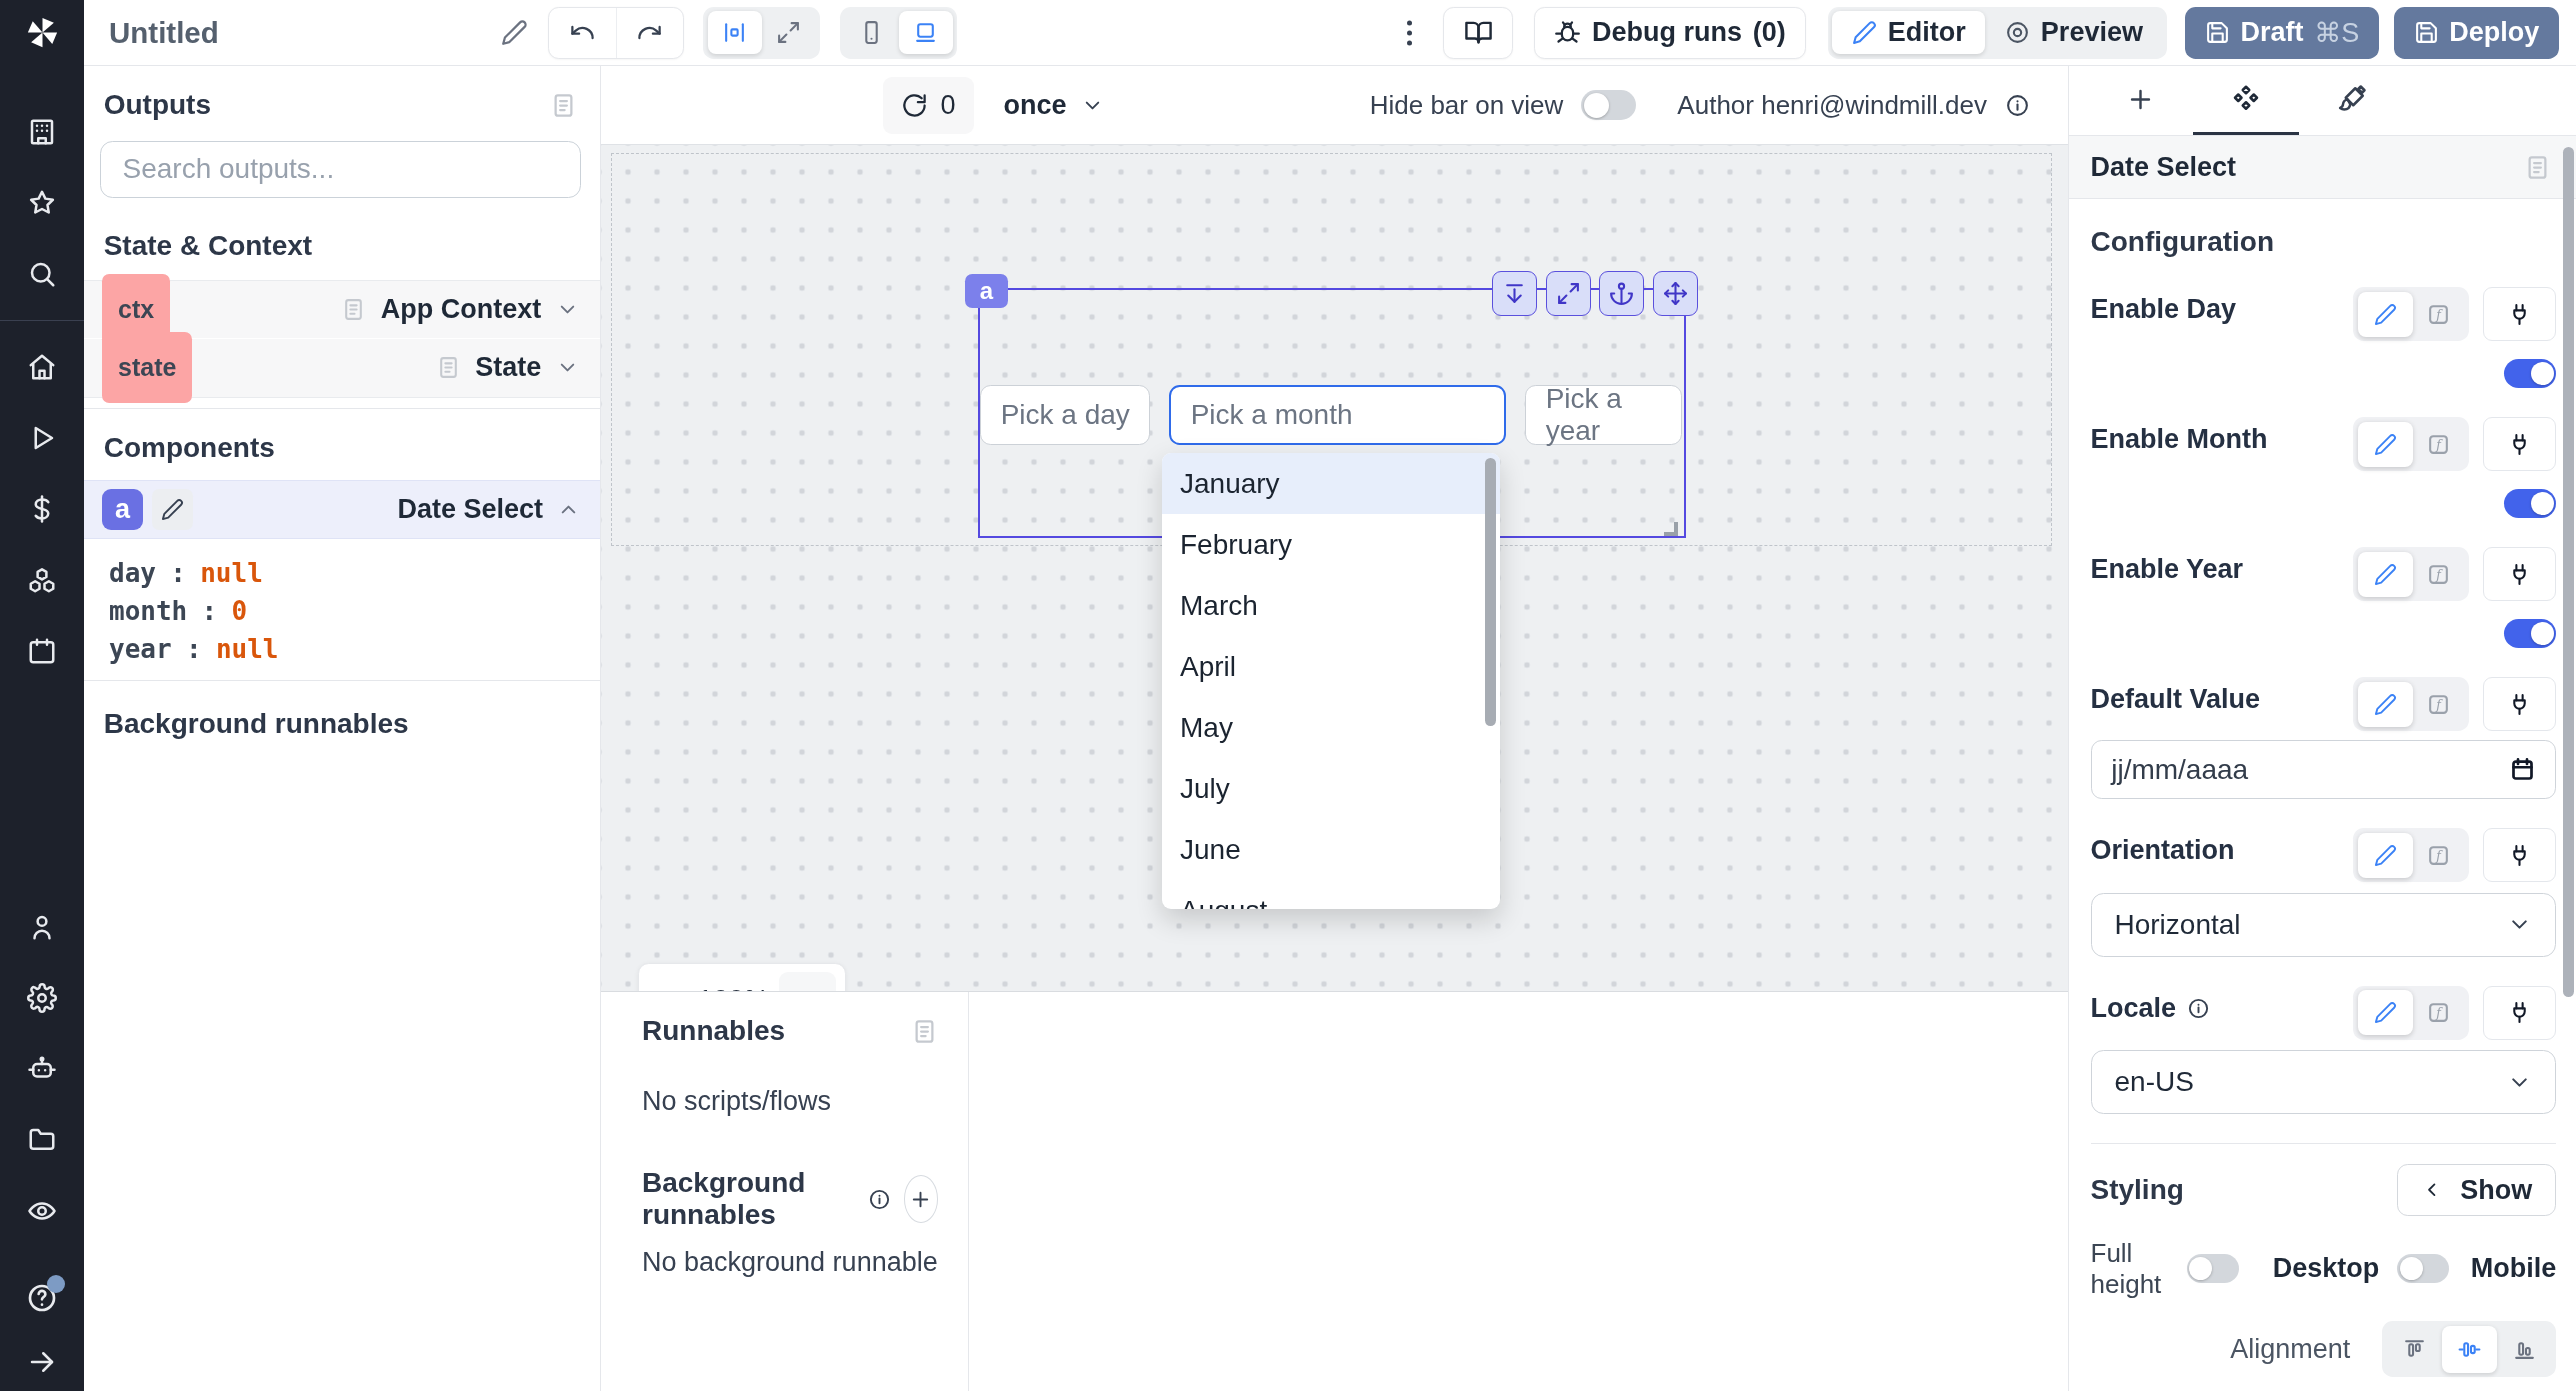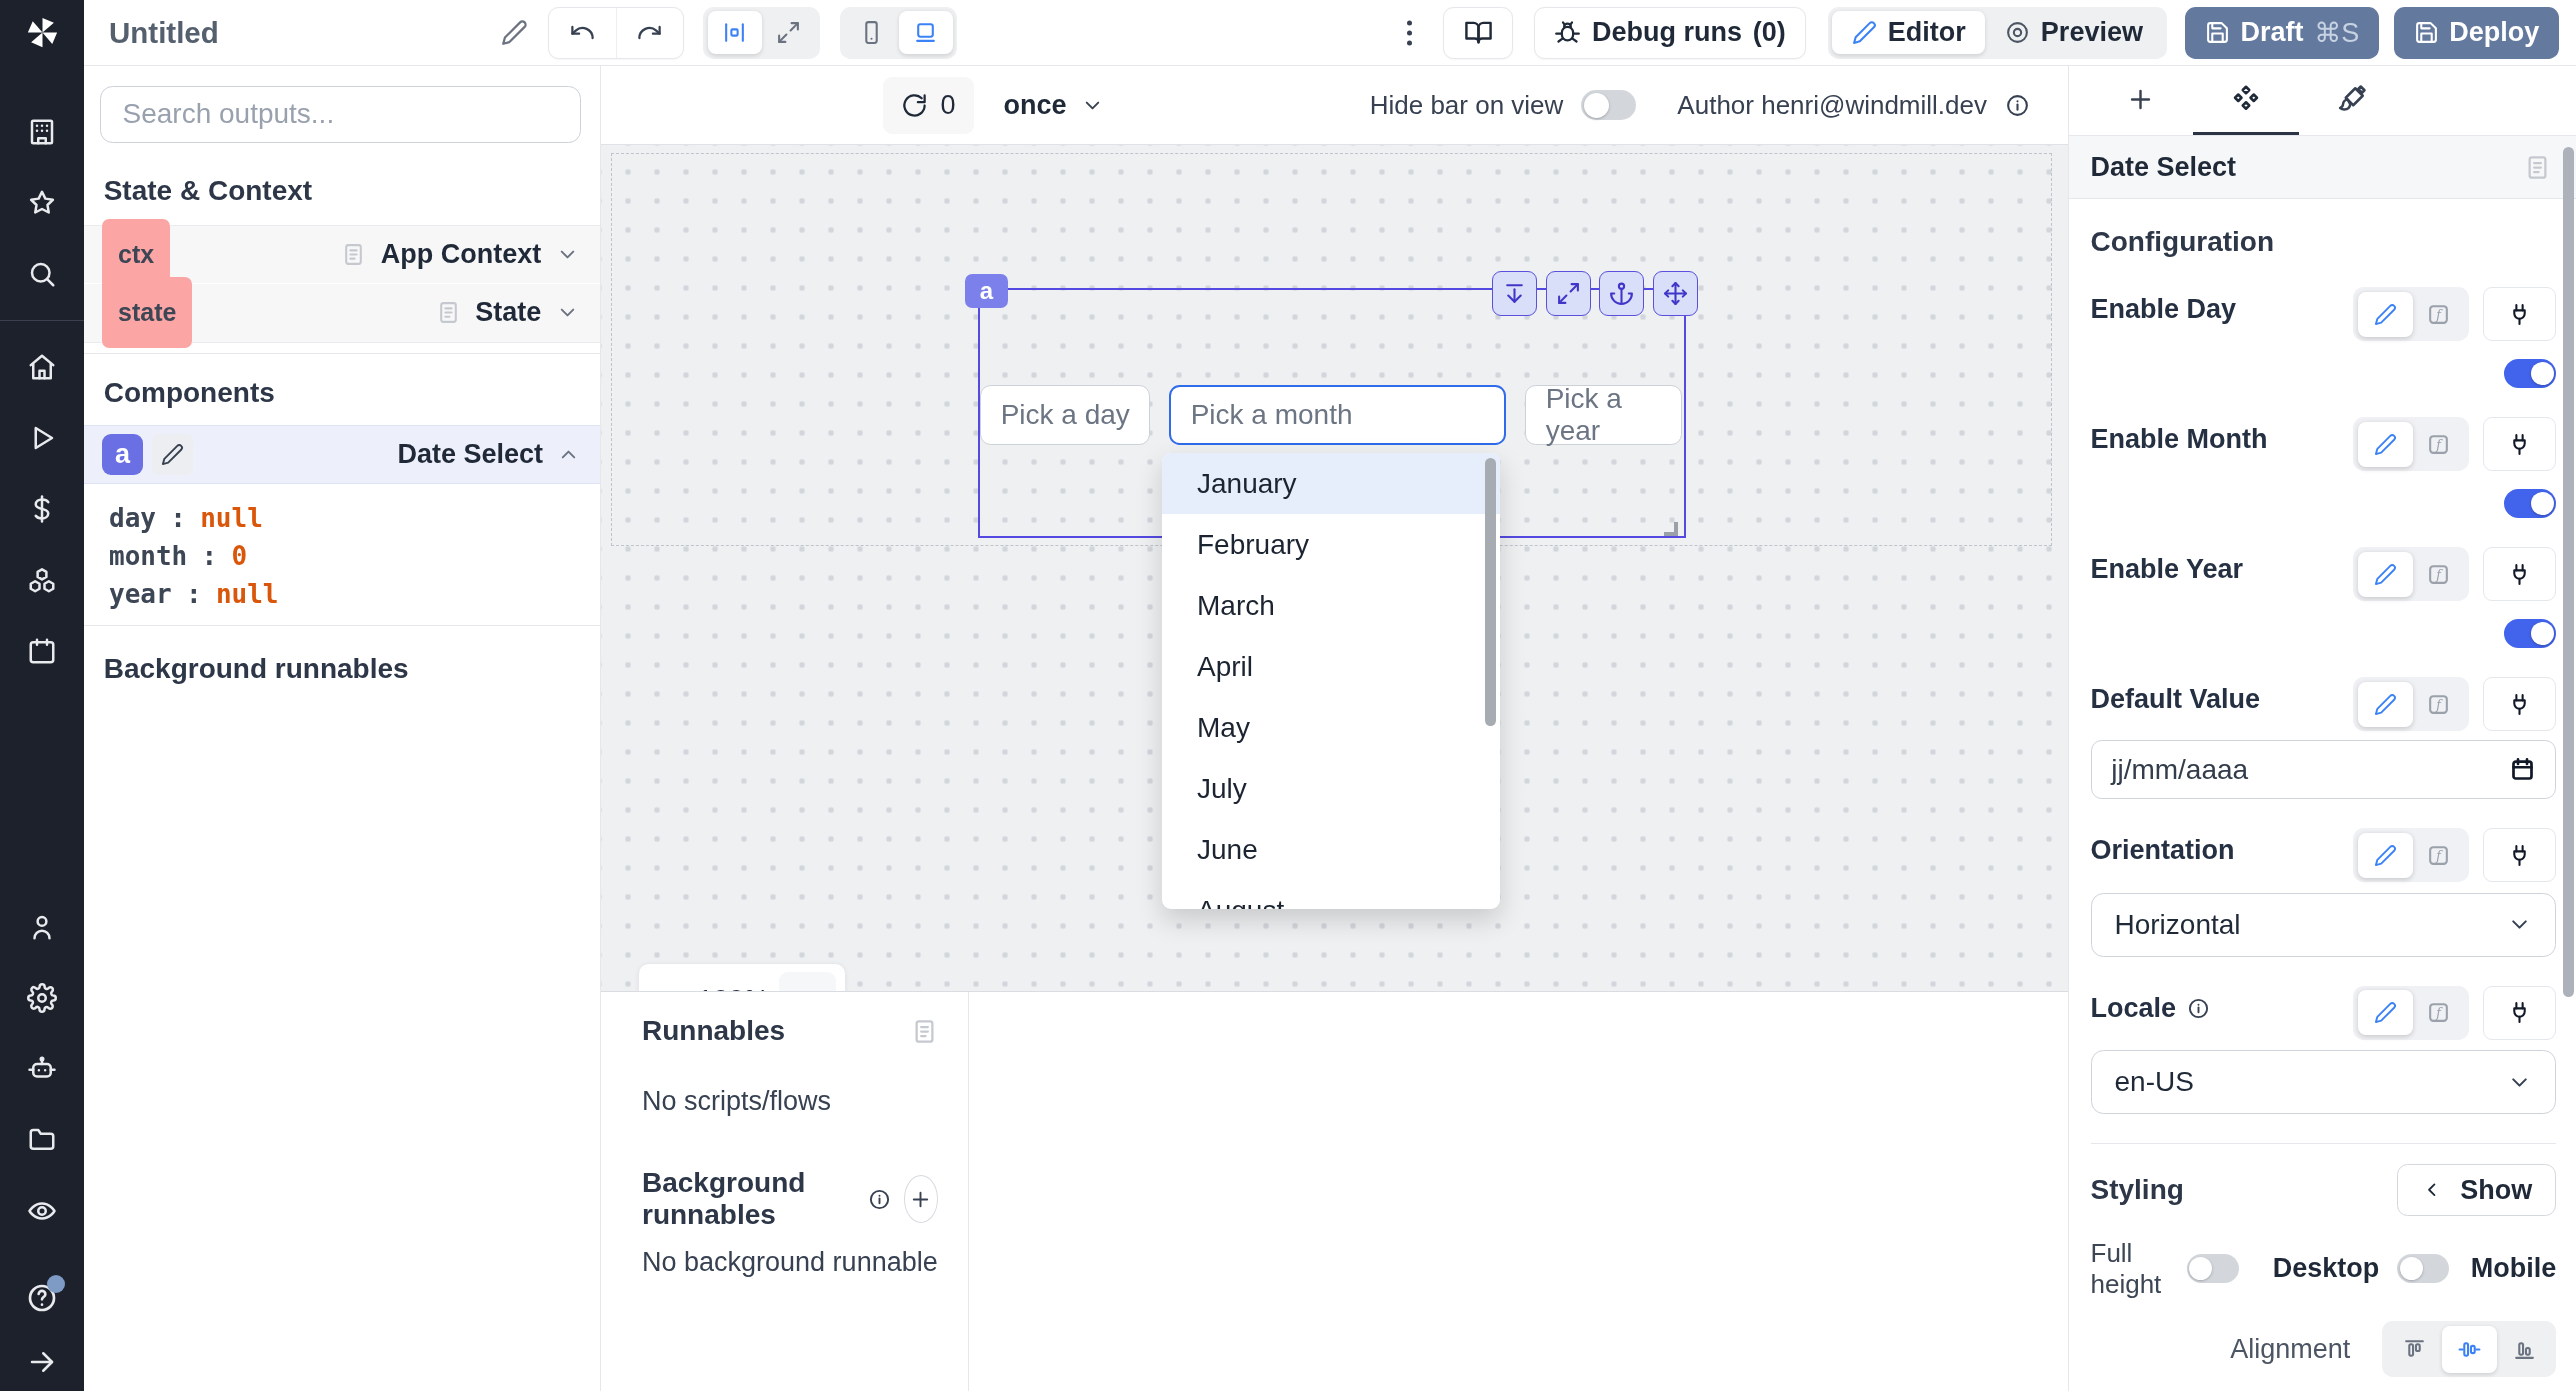--- a/index.html
+++ b/index.html
@@ -78,21 +78,21 @@
 
   .canvas { position:absolute; left:601px; top:145px; width:1467px; height:846px; background-color:#eef0f2;
     background-image:radial-gradient(circle, #d2d5da 2.7px, transparent 3.1px); background-size:29px 29px; background-position:12.5px 12.5px; overflow:hidden; }
   .app-bounds { position:absolute; left:9.8px; top:8px; width:1441px; height:393px; border:1.8px dashed #bfc4ca; }
   .sel-rect { position:absolute; left:377px; top:143px; width:708px; height:250px; border:2.7px solid #5449e0; z-index:2; }
   .sel-badge { position:absolute; left:364px; top:129px; width:43px; height:34px; background:#7c80eb; border-radius:7.2px; color:#fff; font-size:24px; font-weight:700; display:flex; align-items:center; justify-content:center; z-index:4; }
   .sel-btn { position:absolute; top:126px; width:45px; height:45px; background:#d9def9; border:1.8px solid #5a50dd; border-radius:9px; color:#4036c7; display:flex; align-items:center; justify-content:center; z-index:4; }
   .date-input { position:absolute; top:240px; height:60px; background:#fff; border:1.8px solid #ccd1d7; border-radius:10.7px; display:flex; align-items:center; padding-left:19.7px; font-size:28px; color:#6c7583; z-index:3; }
   .date-input.focused { border:2.7px solid #2f6bea; }
   .dropdown { position:absolute; left:561px; top:308px; width:338px; height:456px; background:#fff; border-radius:9px; box-shadow:0 10.7px 27px rgba(0,0,0,.16); overflow:hidden; z-index:6; }
-  .dd-item { height:61px; display:flex; align-items:center; padding-left:35px; font-size:28px; color:#1b2430; }
+  .dd-item { height:61px; display:flex; align-items:center; padding-left:18px; font-size:28px; color:#1b2430; }
   .dd-item.hl { background:#e7eefb; }
   .dd-scroll { position:absolute; right:4.5px; top:5.4px; width:10.7px; height:268px; background:#a7acb3; border-radius:5.4px; z-index:7; }
   .resize-h { position:absolute; left:1063px; top:377px; width:14.3px; height:14.3px; border-right:4.5px solid #99a0a8; border-bottom:4.5px solid #99a0a8; z-index:3; }
   .zoom-ctl { position:absolute; left:37px; top:818px; width:208px; height:74px; background:#fff; border:0.9px solid #e6e8eb; border-radius:10.7px; box-shadow:0 1.8px 5.4px rgba(0,0,0,.06); display:flex; align-items:center; padding:0 9px 0 21.5px; z-index:5; }
   .zoom-lvl { flex:1; text-align:center; font-size:28px; color:#1f2937; }
   .zoom-plus { width:57px; height:57px; background:#f6f7f8; border-radius:9px; display:flex; align-items:center; justify-content:center; color:#374151; }
   .zoom-minus { color:#374151; }
 
   .bottom-panel { position:absolute; left:601px; top:991px; width:1467px; bottom:0; background:#fff; border-top:0.9px solid #d9dce0; z-index:5; }
   .bp-div { position:absolute; left:367px; top:0; bottom:0; width:0.9px; background:#e5e7eb; }
@@ -375,20 +375,29 @@
     <div class="sb-icon">
         <svg class="ic" width="30" height="30" viewBox="0 0 24 24">
           <path d="M4 12h16"></path>
           <path d="M13 5l7 7-7 7"></path>
         </svg>
       </div>
     <div style="height:14.3px;flex:none;"></div>
   </div>
 
   <div class="left-panel">
+    <div class="lp-head">
+      <div class="h-section">Outputs</div>
+      <span class="doc-ic">
+          <svg class="ic" width="27" height="27" viewBox="0 0 24 24">
+            <rect x="5" y="3" width="14" height="18" rx="2"></rect>
+            <path d="M9 8h6M9 12h6M9 16h4"></path>
+          </svg>
+        </span>
+    </div>
     <input class="search-box" placeholder="Search outputs..." style="">
     <div class="lp-sub h-section" style="padding-top:32px;">State &amp; Context</div>
     <div class="ctx-row">
       <span class="badge-gray">ctx</span>
       <span class="ctx-right">
         <span class="doc-ic">
             <svg class="ic" width="25" height="25" viewBox="0 0 24 24">
               <rect x="5" y="3" width="14" height="18" rx="2"></rect>
               <path d="M9 8h6M9 12h6M9 16h4"></path>
             </svg>

